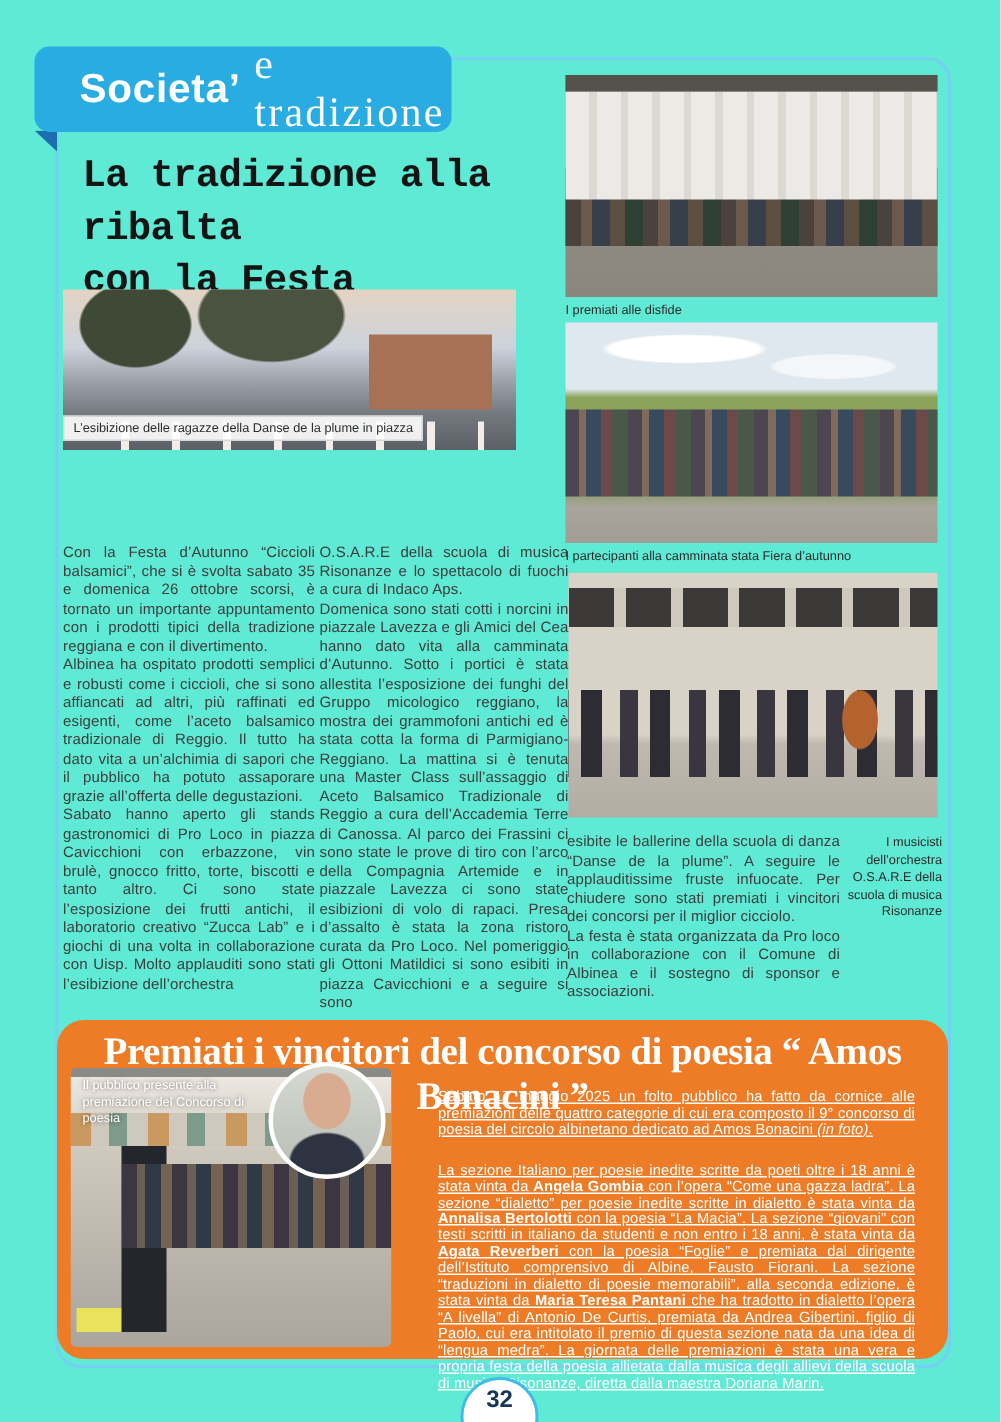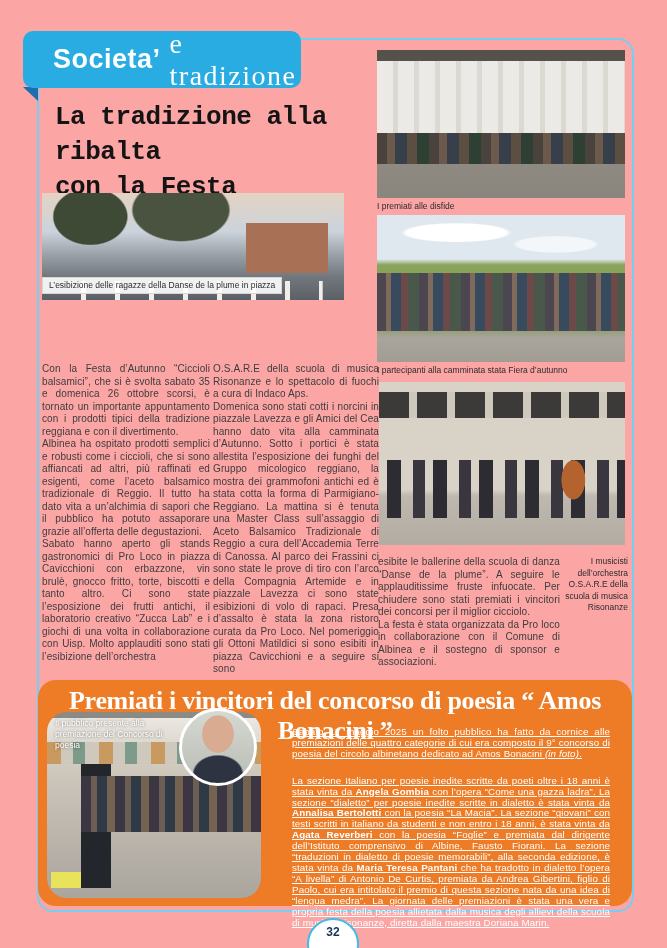--- a/index.html
+++ b/index.html
@@ -1,18 +1,18 @@
 <!DOCTYPE html>
 <html><head>
 <meta charset="utf-8">
 <style>
   * { margin:0; padding:0; box-sizing:border-box; }
   html,body { background:#ffffff; }
   .page {
-    position:relative; width:667px; height:948px; background:#fca5a5;
+    position:relative; width:667px; height:948px; background:#5eead4;
     overflow:hidden; font-family:"Liberation Sans", sans-serif; color:#3a3a3a;
   }
   
   .frame {
     position:absolute; left:37px; top:38px; width:597px; height:874px;
     border:2px solid #74cff2; border-radius:16px; pointer-events:none;
   }
   
   .header-tab {
     position:absolute; left:23px; top:31px; width:278px; height:57px;
@@ -97,21 +97,21 @@
     position:absolute; left:38px; top:680px; width:594px; height:226px;
     background:#ee7b26; border-radius:18px; z-index:2;
   }
   .poetry-title {
     position:absolute; left:0; top:6px; width:100%; text-align:center;
     font-family:"Liberation Serif", serif; font-weight:700; font-size:26px;
     color:#ffffff; letter-spacing:-0.3px;
   }
   .photo-premiazione {
     position:absolute; left:9px; top:32px; width:214px; height:186px;
-    border-radius:20px; overflow:hidden;
+    border-radius:4px; overflow:hidden;
     background:
       linear-gradient(#8a8a86,#8a8a86) 0 0 / 100% 6px no-repeat,
       repeating-linear-gradient(90deg, #c89a60 0 14px, #cfc8bd 14px 26px, #7d9a8a 26px 38px, #cfc8bd 38px 52px) 0 30px / 100% 22px no-repeat,
       repeating-linear-gradient(90deg, #3c3642 0 10px, #6b5f55 10px 16px, #2f3a46 16px 26px, #756352 26px 34px) 34px 64px / 100% 56px no-repeat,
       radial-gradient(8px 8px at 52px 44px, #b48a72 70%, transparent 74%),
       linear-gradient(#23262b,#23262b) 34px 50px / 30px 126px no-repeat,
       linear-gradient(#e8e35a,#e8e35a) 4px 160px / 44px 16px no-repeat,
       linear-gradient(180deg, #efece6 0%, #cfc8bd 30%, #bdb7ae 62%, #aaa59d 100%);
   }
   .cap-premiazione {
@@ -134,21 +134,21 @@
   .poetry-text p { margin:16px;text-decoration:underline; }
   .seg-b { font-weight:700; }
   .seg-i { font-style:italic; }
   
   .page-num {
     position:absolute; left:307px; top:918px; width:52px; height:52px;
     border-radius:50%; border:2px solid #3fbcea; background:#ffffff;
     text-align:center; z-index:3;
   }
   .page-num span {
-    display:inline-block; margin-top:5px; font-weight:700; font-size:12px; color:#16355a;
+    display:inline-block; margin-top:5px; font-weight:700; font-size:16px; color:#16355a;
   }
 </style>
 </head>
 <body>
 
 <div class="page">
 
   <div class="frame"></div>
 
   <div class="header-tab">

